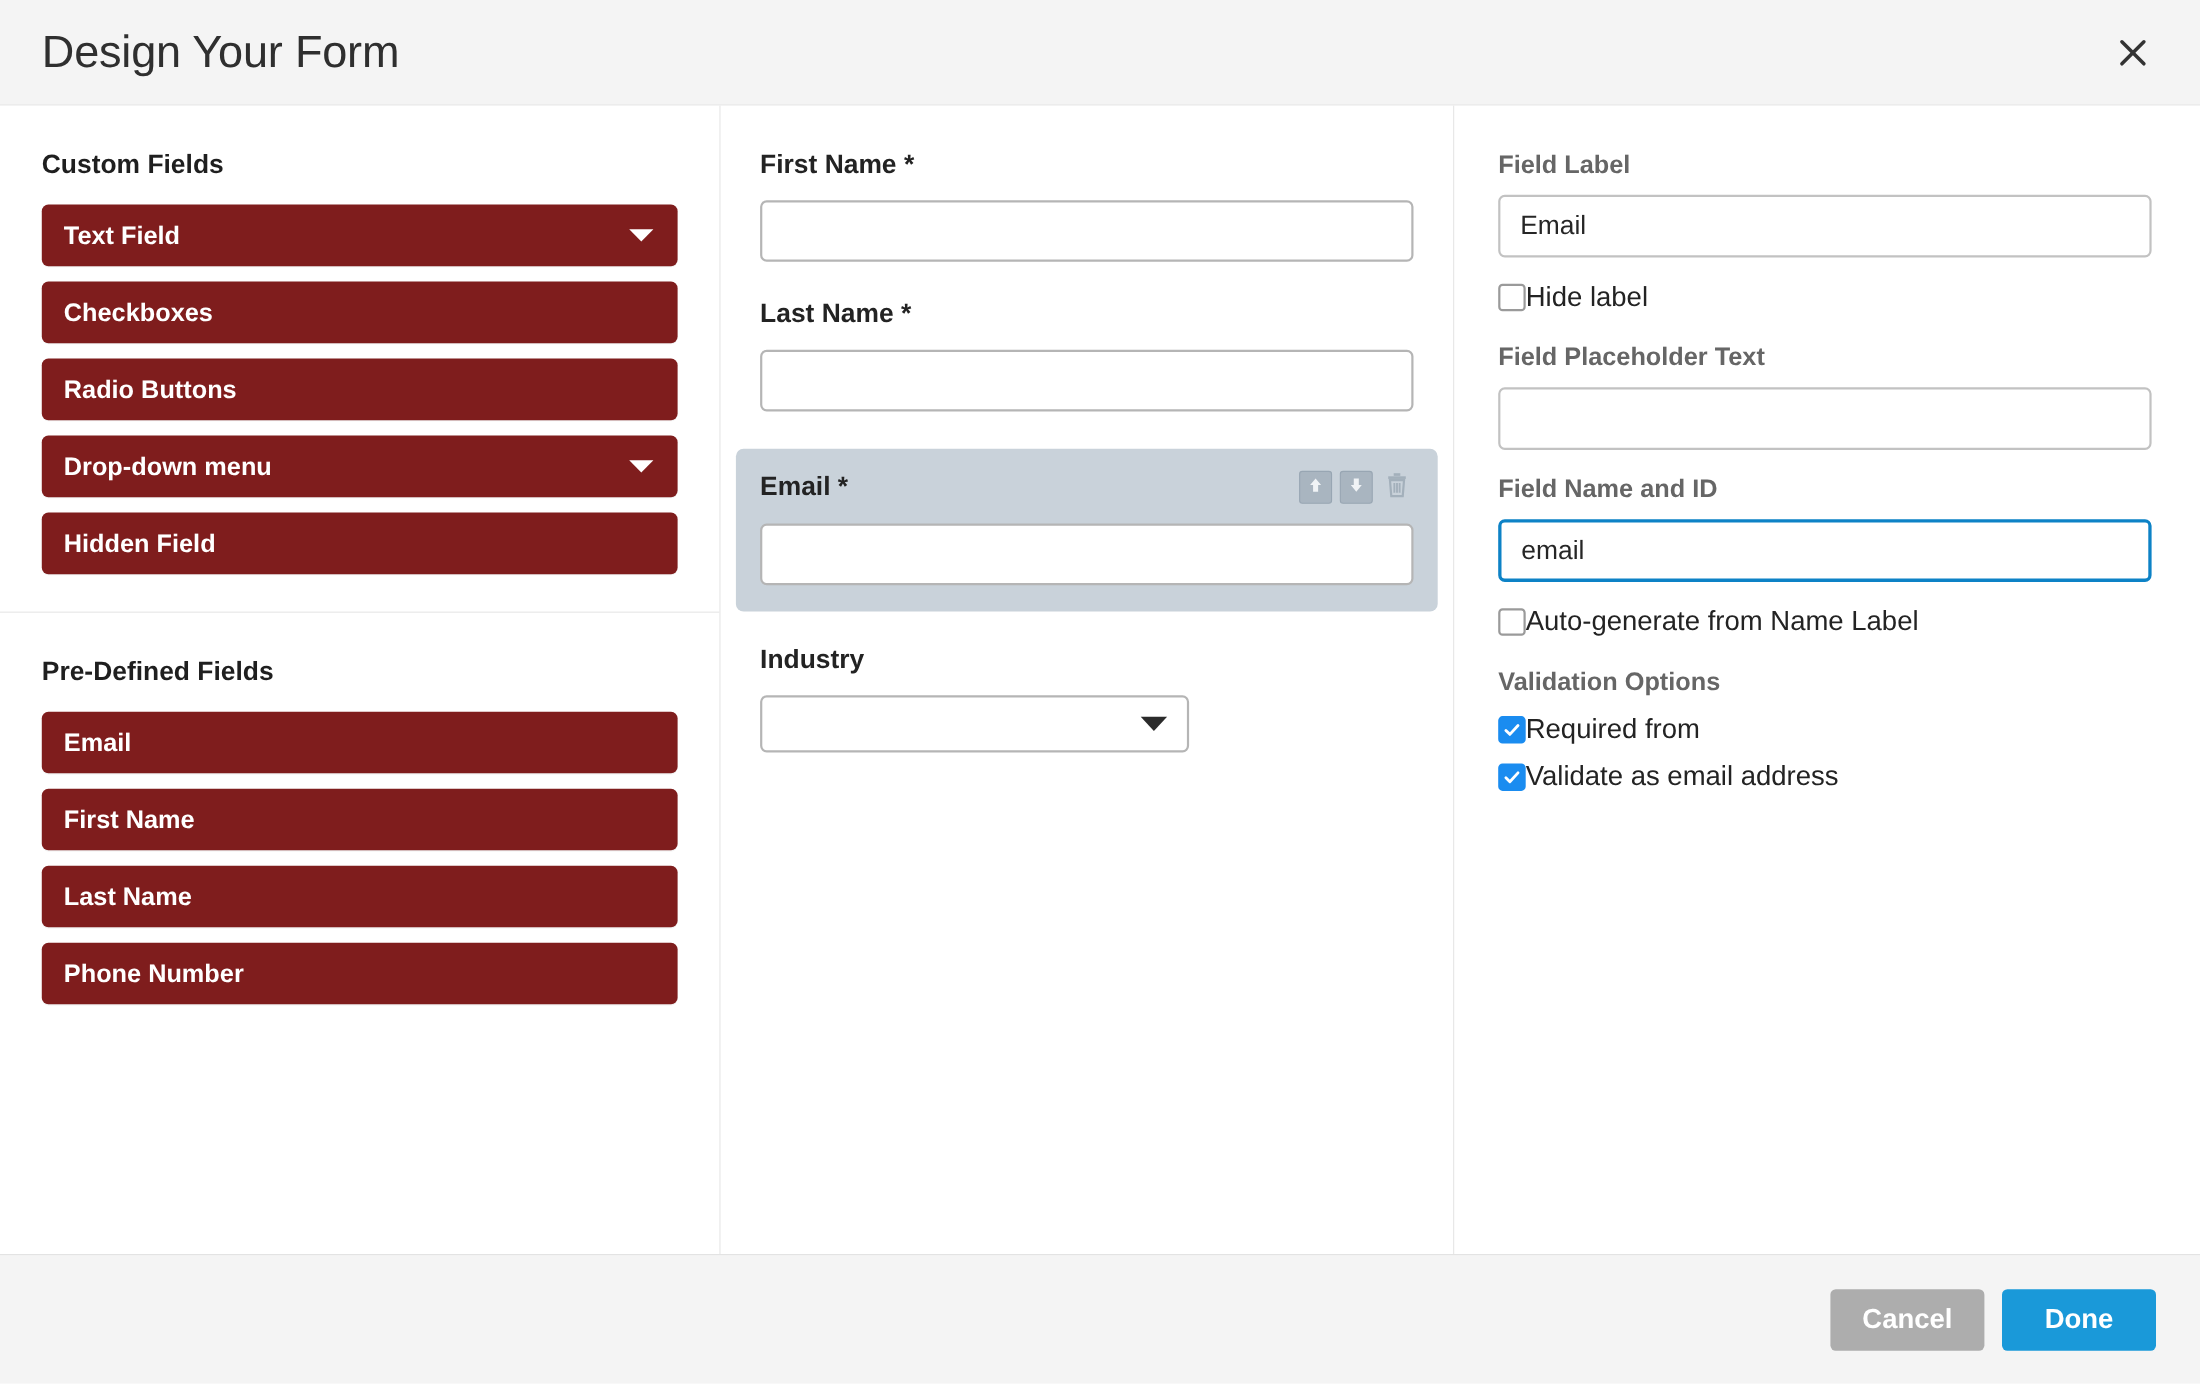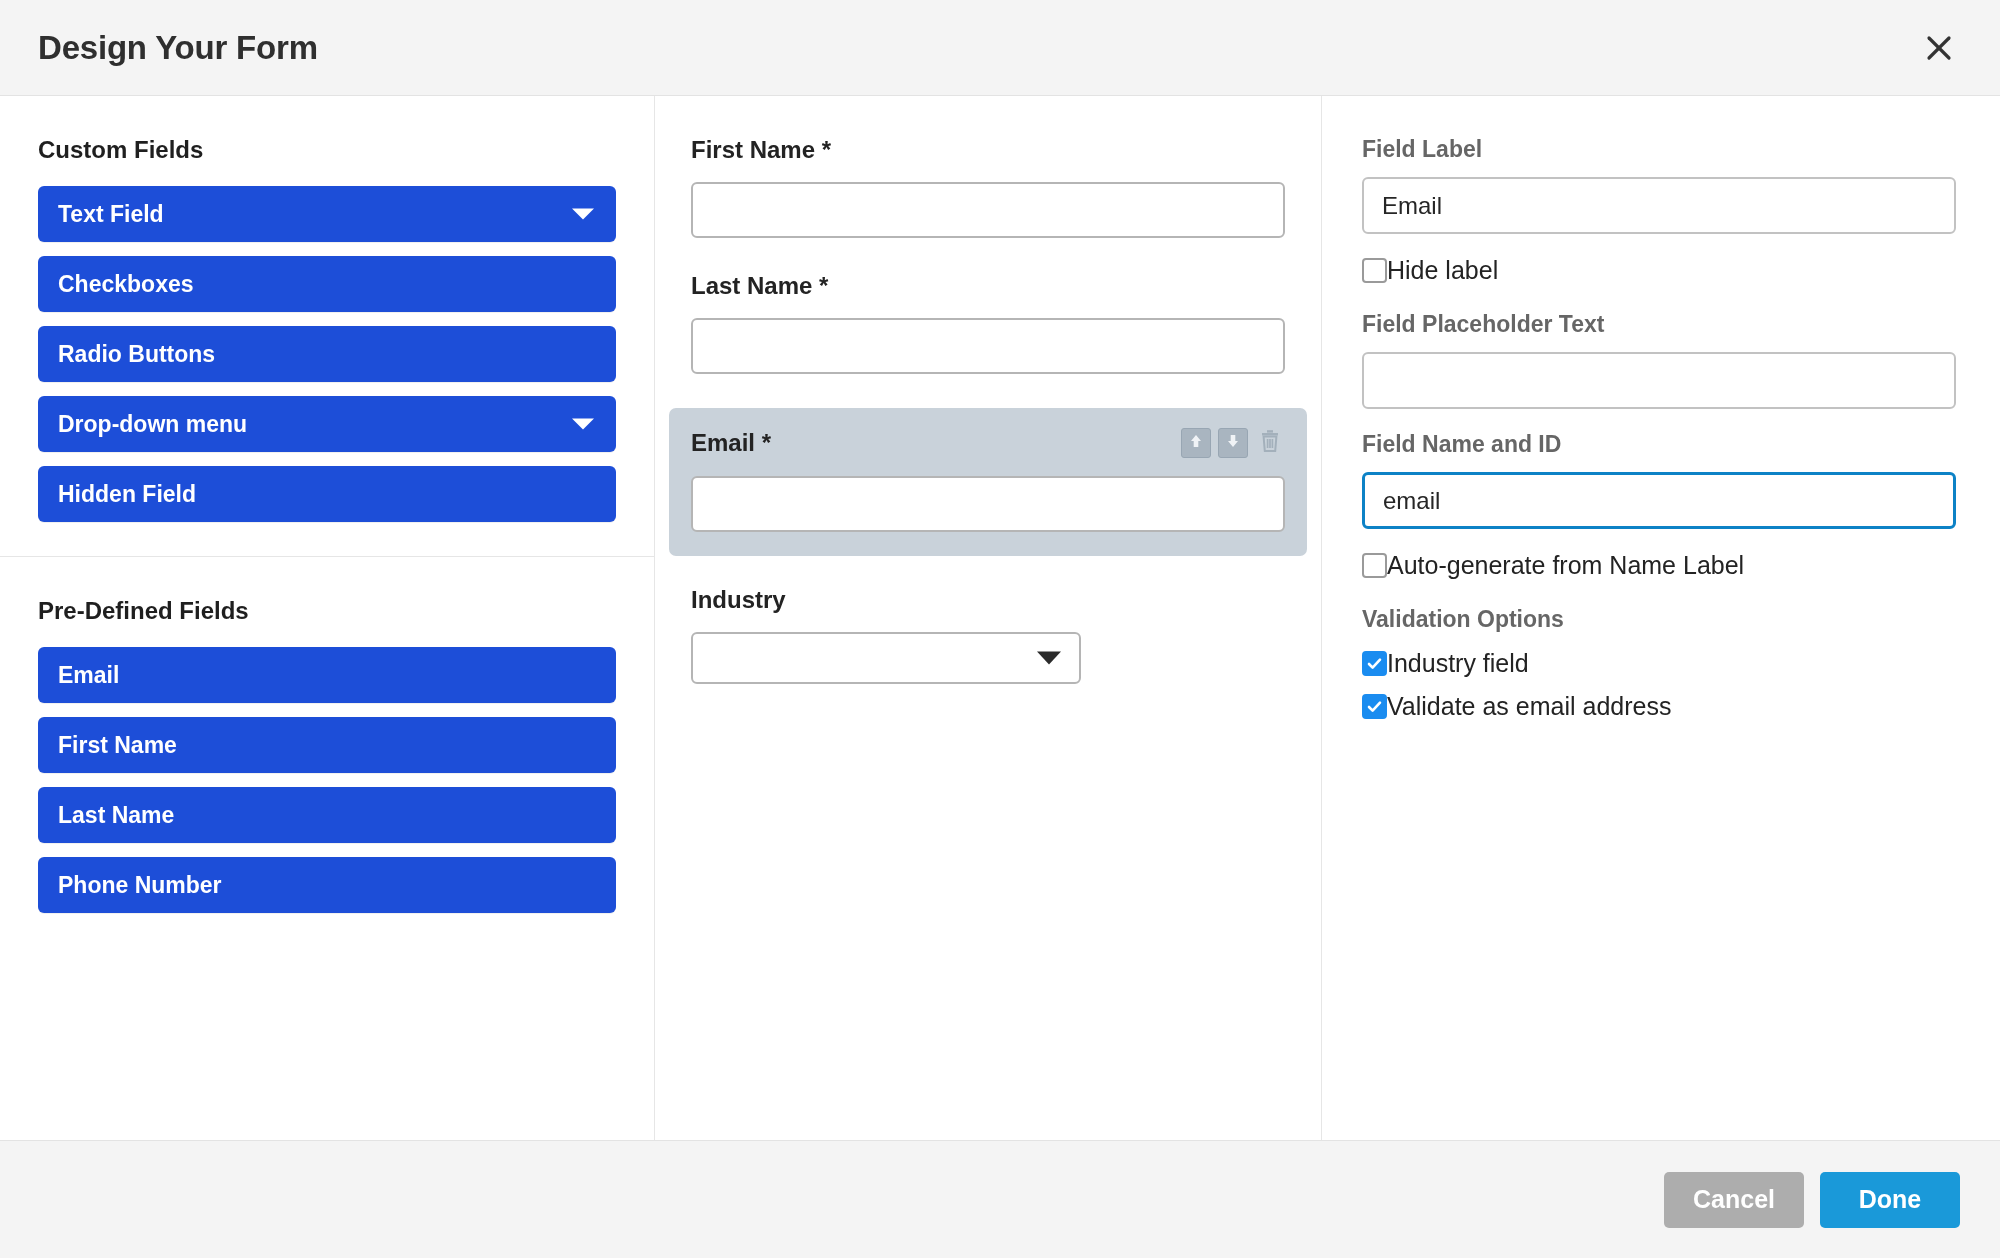--- a/index.html
+++ b/index.html
@@ -26,22 +26,22 @@
     height: 96px;
     min-height: 96px;
     background: #f4f4f4;
     border-bottom: 1px solid #e3e3e3;
     display: flex;
     align-items: center;
     justify-content: space-between;
     padding: 0 38px 0 38px;
   }
   .modal-title {
-    font-size: 33px;
-    font-weight: bold;
+    font-size: 41px;
+    font-weight: normal;
     color: #2f2f2f;
     letter-spacing: -0.2px;
   }
   .close-btn {
     width: 46px;
     height: 46px;
     display: flex;
     align-items: center;
     justify-content: center;
     cursor: pointer;
@@ -83,21 +83,21 @@
   .section-heading {
     font-size: 24px;
     font-weight: bold;
     color: #1f1f1f;
     margin-bottom: 22px;
   }
 
   .field-chip {
     position: relative;
     height: 56px;
-    background: #1d4ed8;
+    background: #7f1d1d;
     border-radius: 6px;
     margin-bottom: 14px;
     display: flex;
     align-items: center;
     padding: 0 20px;
     cursor: grab;
     box-shadow: 0 1px 0 rgba(0,0,0,0.06);
   }
   .field-chip:last-child { margin-bottom: 0; }
   .field-chip-label {
@@ -420,21 +420,21 @@
 
       <div>
         <div class="validation-heading">Validation Options</div>
 
         <div class="check-row compact">
           <span class="checkbox checked">
             <svg width="17" height="17" viewBox="0 0 17 17">
               <path d="M3 9 L6.6 12.6 L14 4.6" fill="none" stroke="#ffffff" stroke-width="2.6" stroke-linecap="round" stroke-linejoin="round"></path>
             </svg>
           </span>
-          <span class="check-label">Industry field</span>
+          <span class="check-label">Required from</span>
         </div>
 
         <div class="check-row compact">
           <span class="checkbox checked">
             <svg width="17" height="17" viewBox="0 0 17 17">
               <path d="M3 9 L6.6 12.6 L14 4.6" fill="none" stroke="#ffffff" stroke-width="2.6" stroke-linecap="round" stroke-linejoin="round"></path>
             </svg>
           </span>
           <span class="check-label">Validate as email address</span>
         </div>

